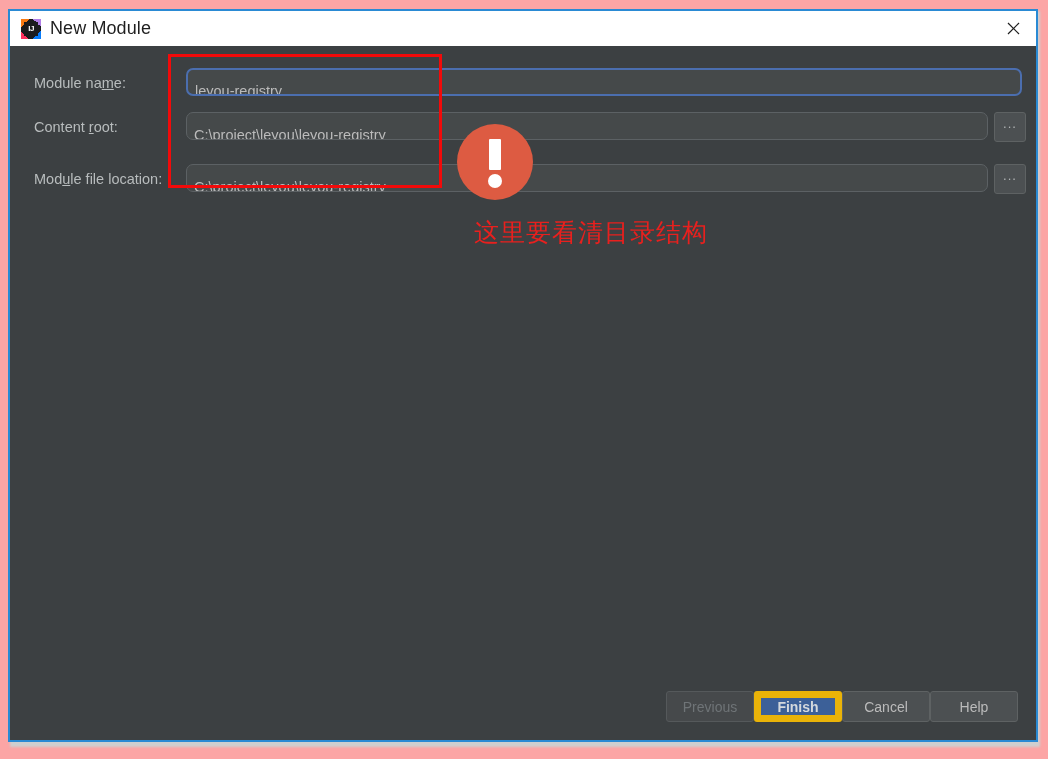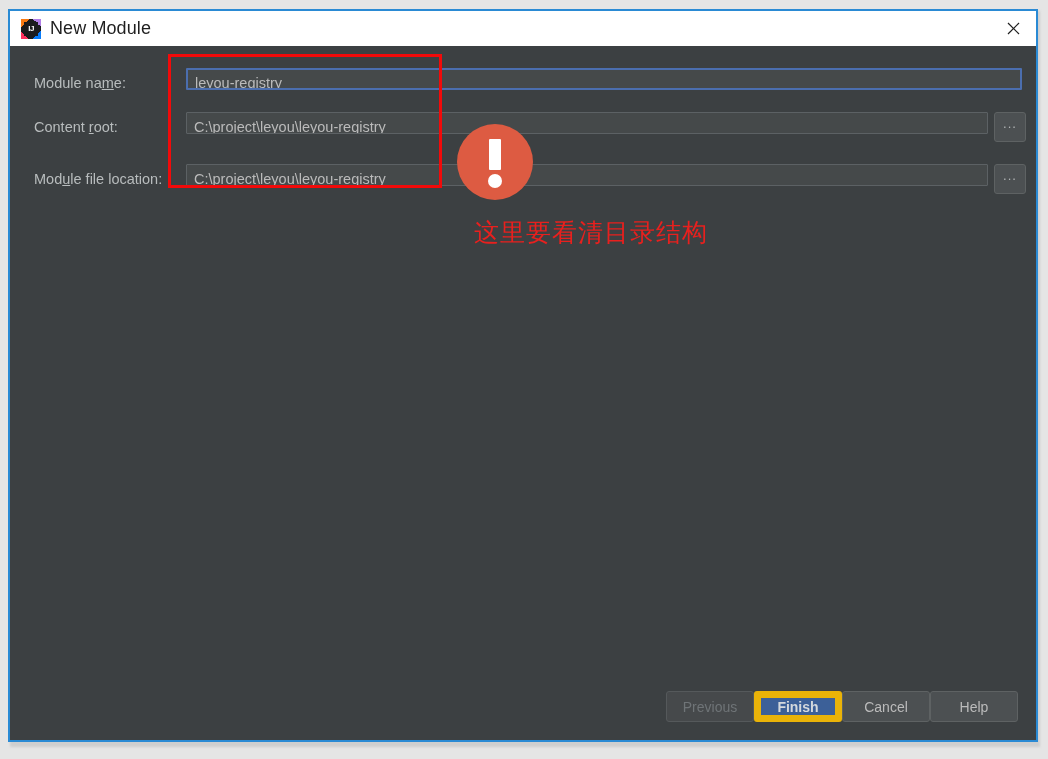--- a/index.html
+++ b/index.html
@@ -13,21 +13,21 @@
     font-family: "Liberation Sans", sans-serif;
     overflow: hidden;
   }
 
   
   .desktop {
     position: absolute;
     left: 0; top: 0;
     width: 1048px;
     height: 759px;
-    background: #e5e5e5;
+    background: #fca5a5;
   }
 
   
   .window-shadow {
     position: absolute;
     left: 10px;
     top: 11px;
     width: 1030px;
     height: 736px;
     background: #cfcfcf;
@@ -151,30 +151,30 @@
     font-family: "Liberation Sans", sans-serif;
   }
   .field-label u {
     text-decoration: underline;
     text-underline-offset: 1px;
   }
 
   .text-input {
     position: absolute;
     left: 176px;
-    height: 22px;
+    height: 28px;
     box-sizing: border-box;
     background: #45494a;
     border: 1px solid #5c6164;
     color: #bbbbbb;
     font-size: 14.5px;
     line-height: 28px;
-    padding: 0 7px;
-    font-family: "Liberation Sans", sans-serif;
-    border-radius: 1px;
+    padding: 8px 7px;
+    font-family: "Liberation Sans", sans-serif;
+    border-radius: 7px;
     white-space: nowrap;
     overflow: hidden;
   }
   .text-input.focused {
     right: 14px;
     border: 2px solid #4b6eaf;
     line-height: 26px;
     background: #45494a;
   }
   .text-input.plain {

